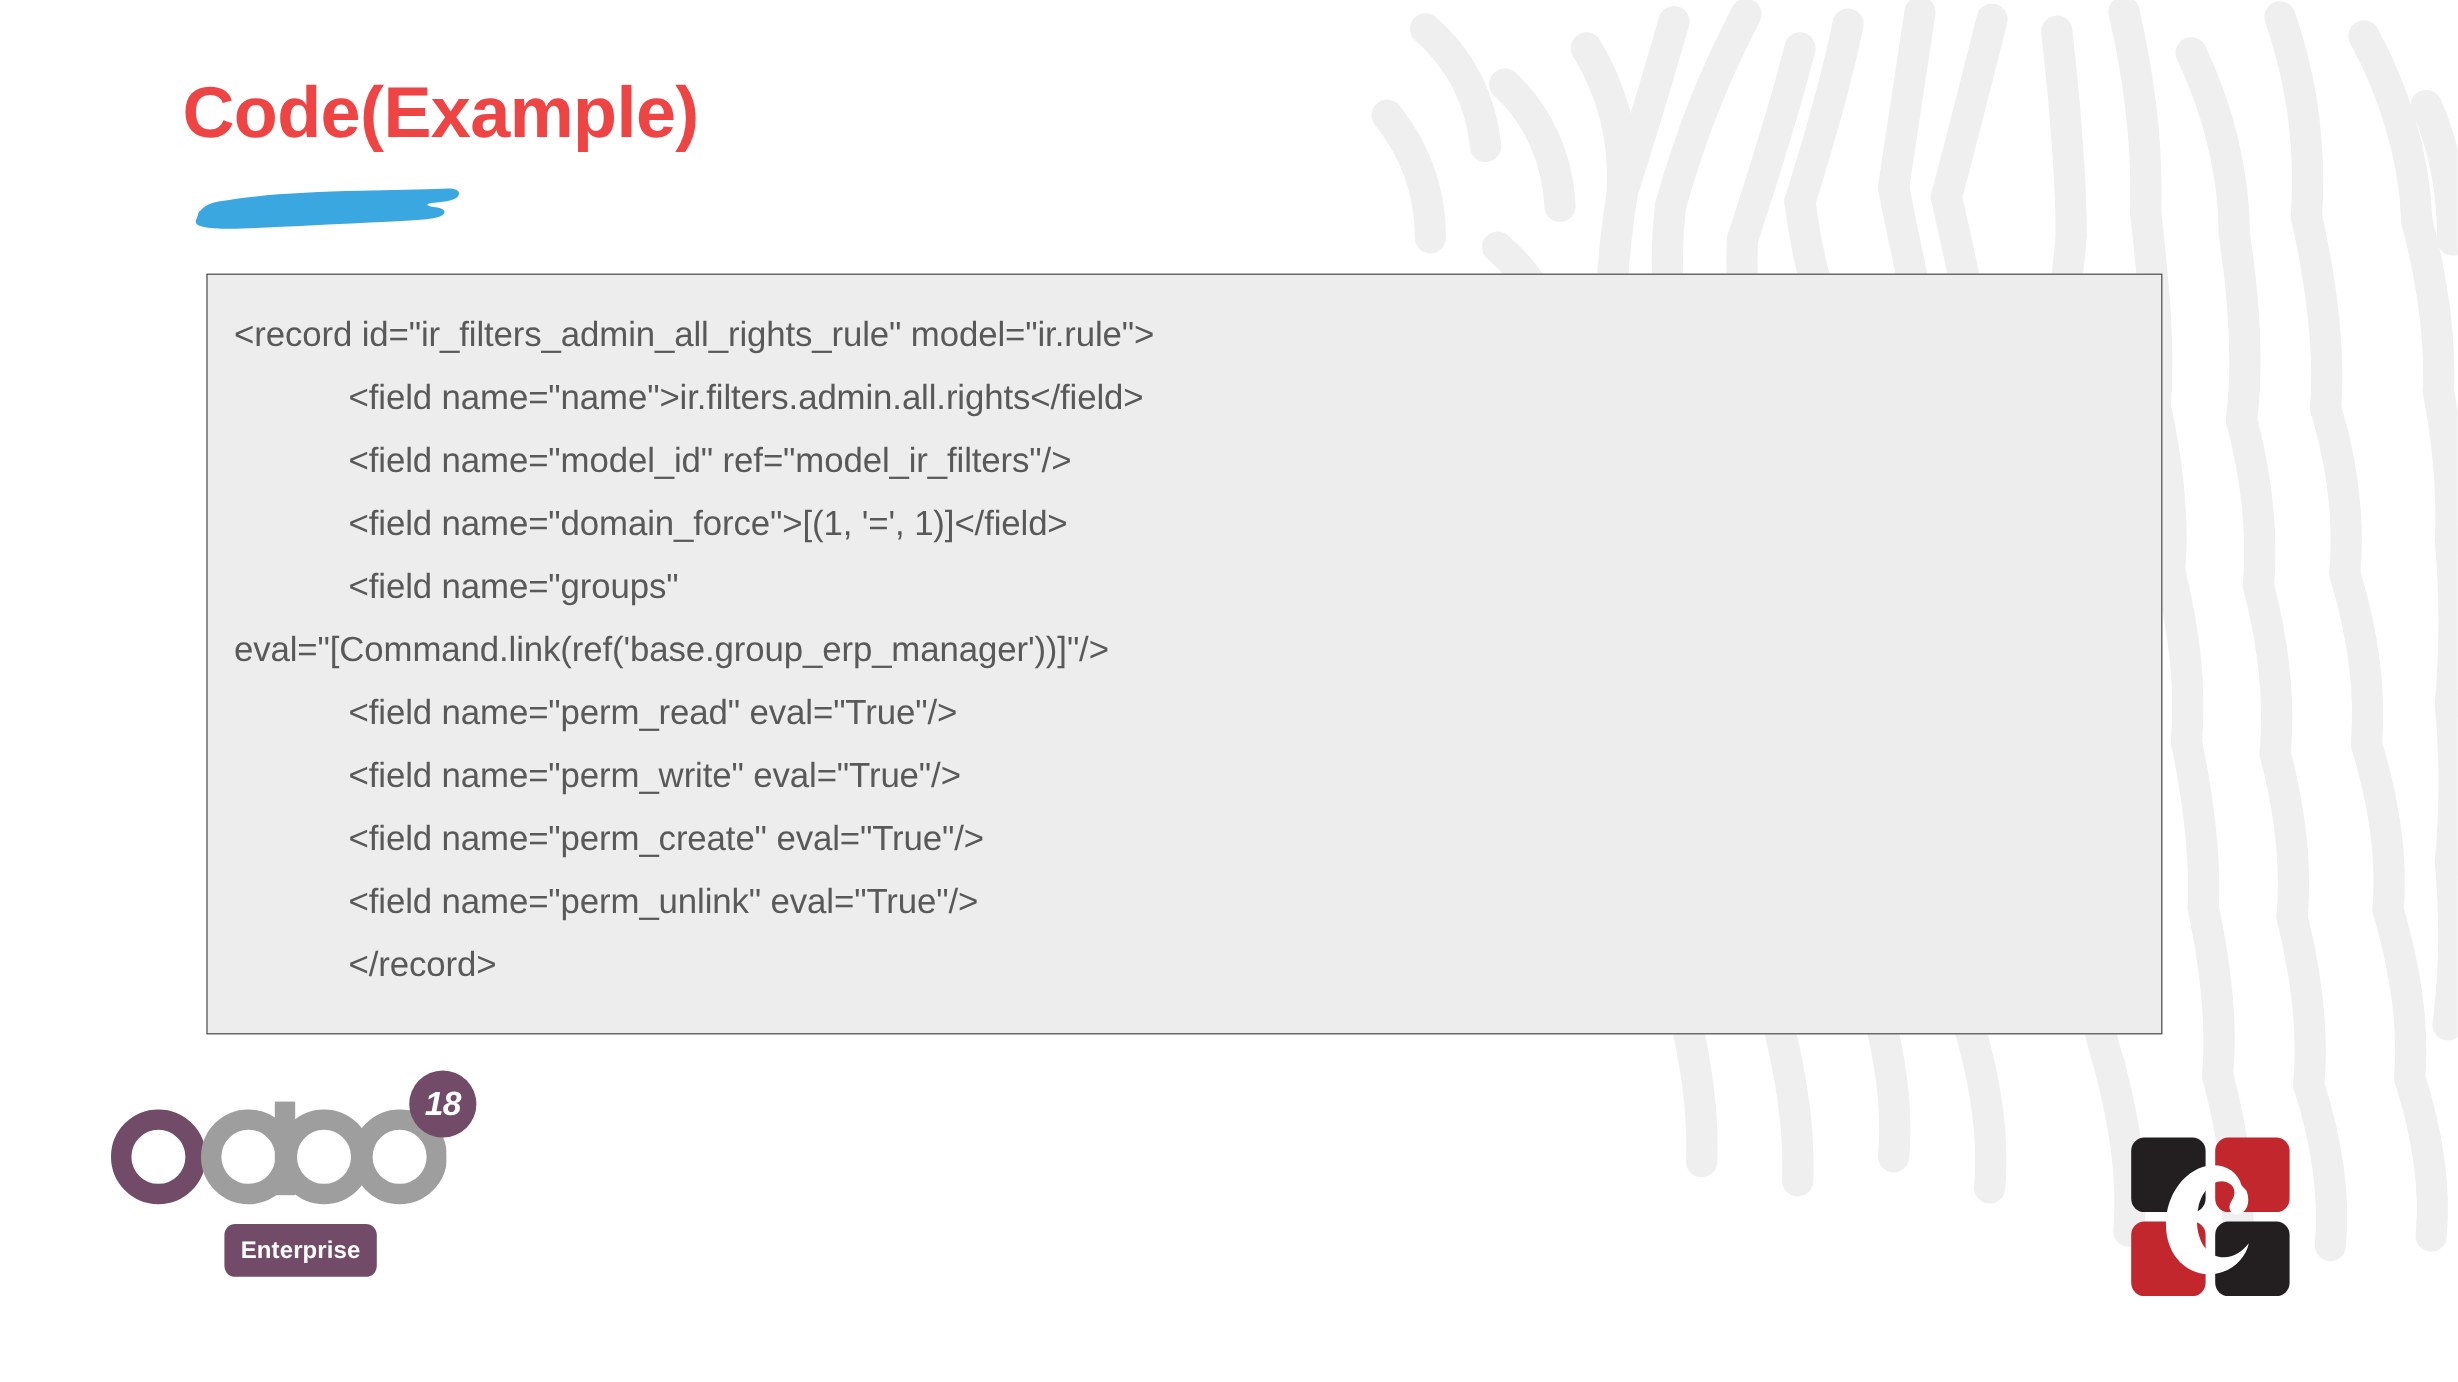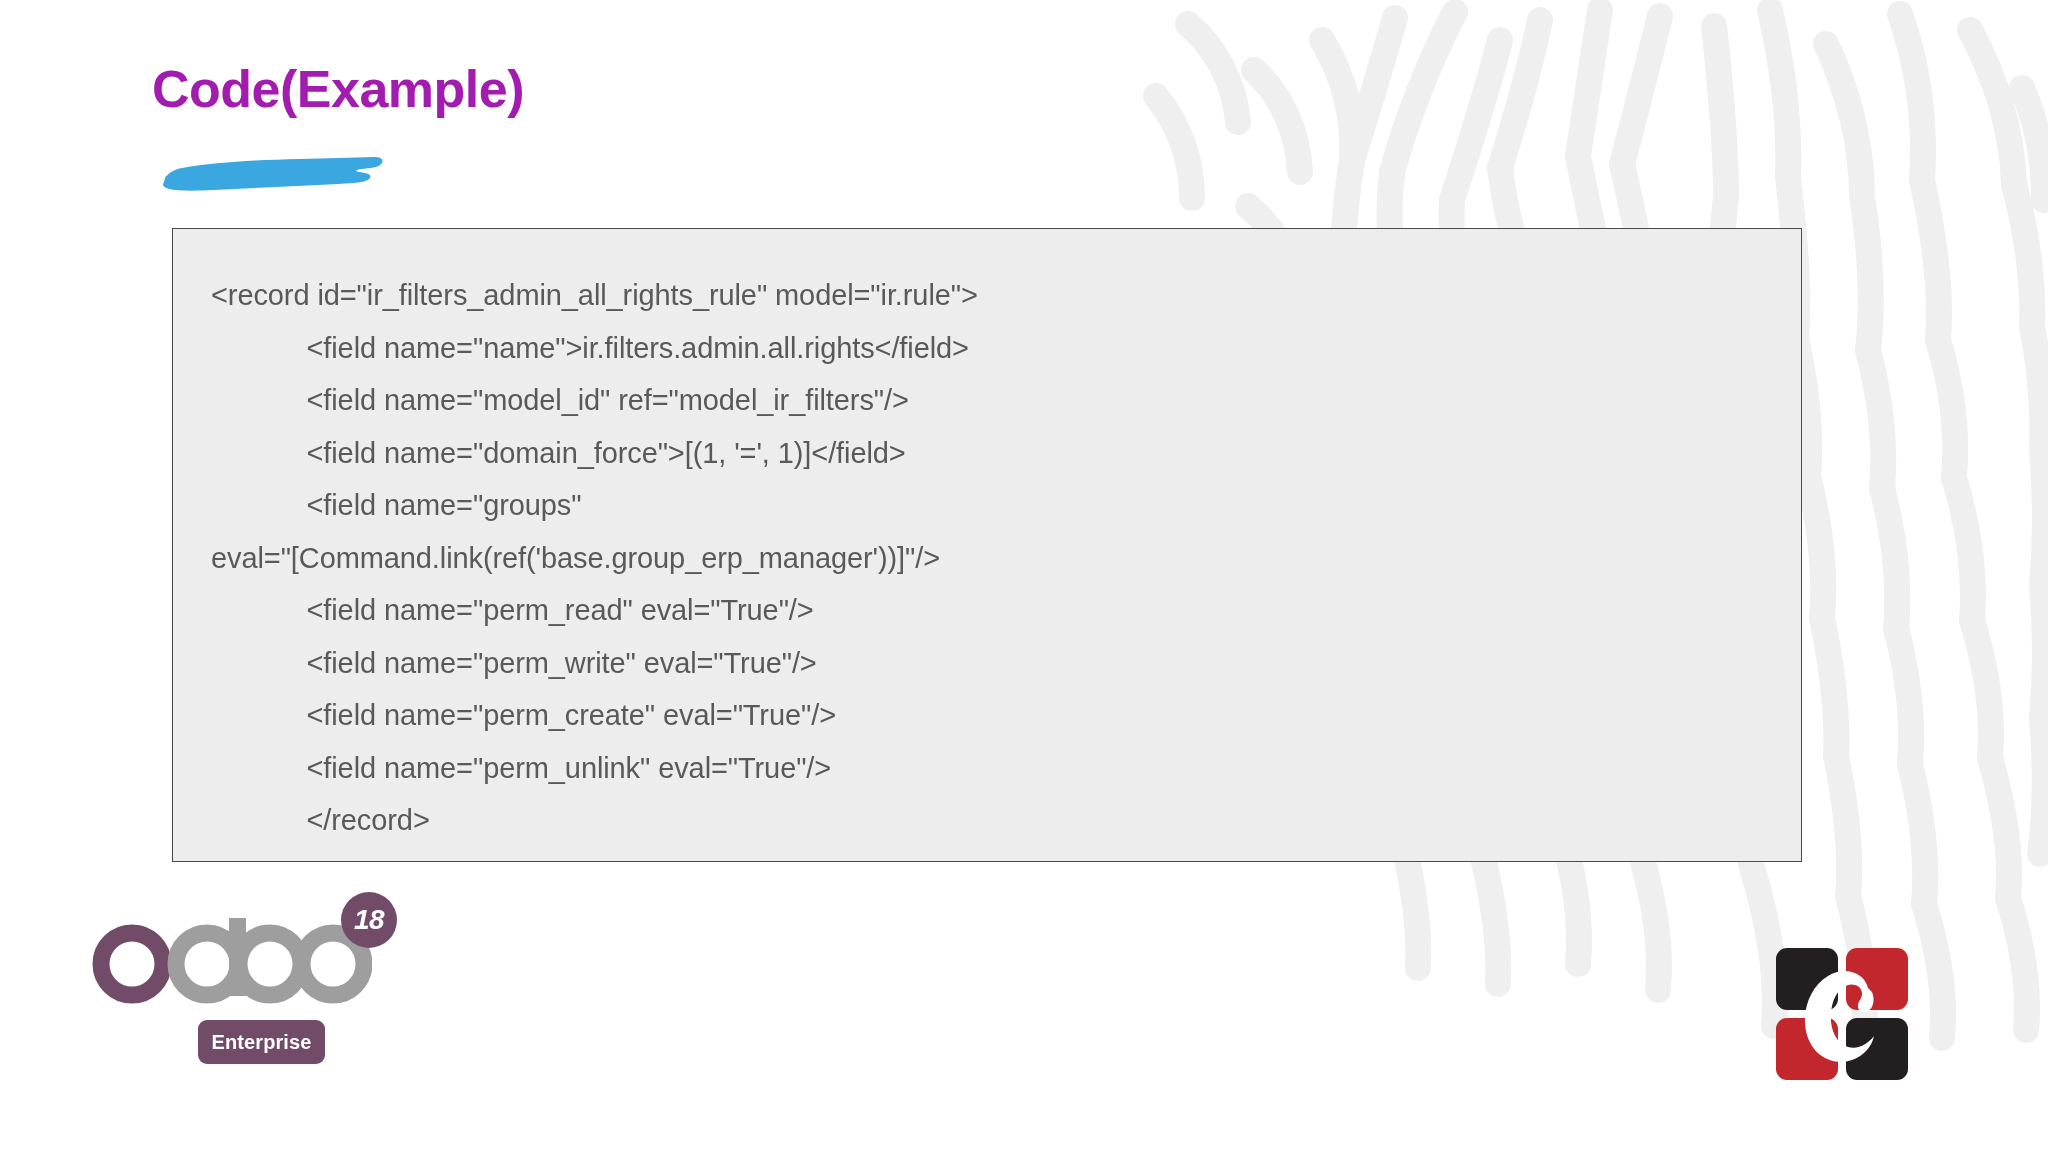--- a/index.html
+++ b/index.html
@@ -27,23 +27,23 @@
   }
 
   
   #title-block {
     position: absolute;
     left: 152px;
     top: 62px;
     z-index: 3;
   }
   #page-title {
-    font-size: 52px;
+    font-size: 60px;
     font-weight: bold;
-    color: #a21caf;
+    color: #ef4444;
     letter-spacing: -0.5px;
     line-height: 1.05;
     white-space: nowrap;
   }
   #title-underline {
     position: absolute;
     left: 160px;
     top: 152px;
     width: 226px;
     height: 46px;
@@ -57,21 +57,21 @@
     top: 228px;
     width: 1630px;
     height: 634px;
     background: #ededed;
     border: 1.5px solid #4a4a4a;
     box-sizing: border-box;
     z-index: 2;
   }
   #code-lines {
     padding: 24px 0 0 0;
-    margin: 16px;
+    margin: 0;
   }
   .code-line {
     color: #595959;
     font-family: "Liberation Sans", sans-serif;
     font-size: 29px;
     line-height: 52.5px;
     white-space: pre;
     padding-left: 22px;
     letter-spacing: -0.1px;
   }
@@ -104,21 +104,21 @@
     font-size: 28px;
     font-weight: 600;
     display: flex;
     align-items: center;
     justify-content: center;
     letter-spacing: -0.5px;
     font-style: italic;
   }
   #odoo-edition-pill {
     position: absolute;
-    left: 106px;
+    left: 95px;
     top: 128px;
     width: 127px;
     height: 44px;
     border-radius: 9px;
     background: #714b67;
     color: #ffffff;
     font-size: 20px;
     font-weight: bold;
     display: flex;
     align-items: center;

